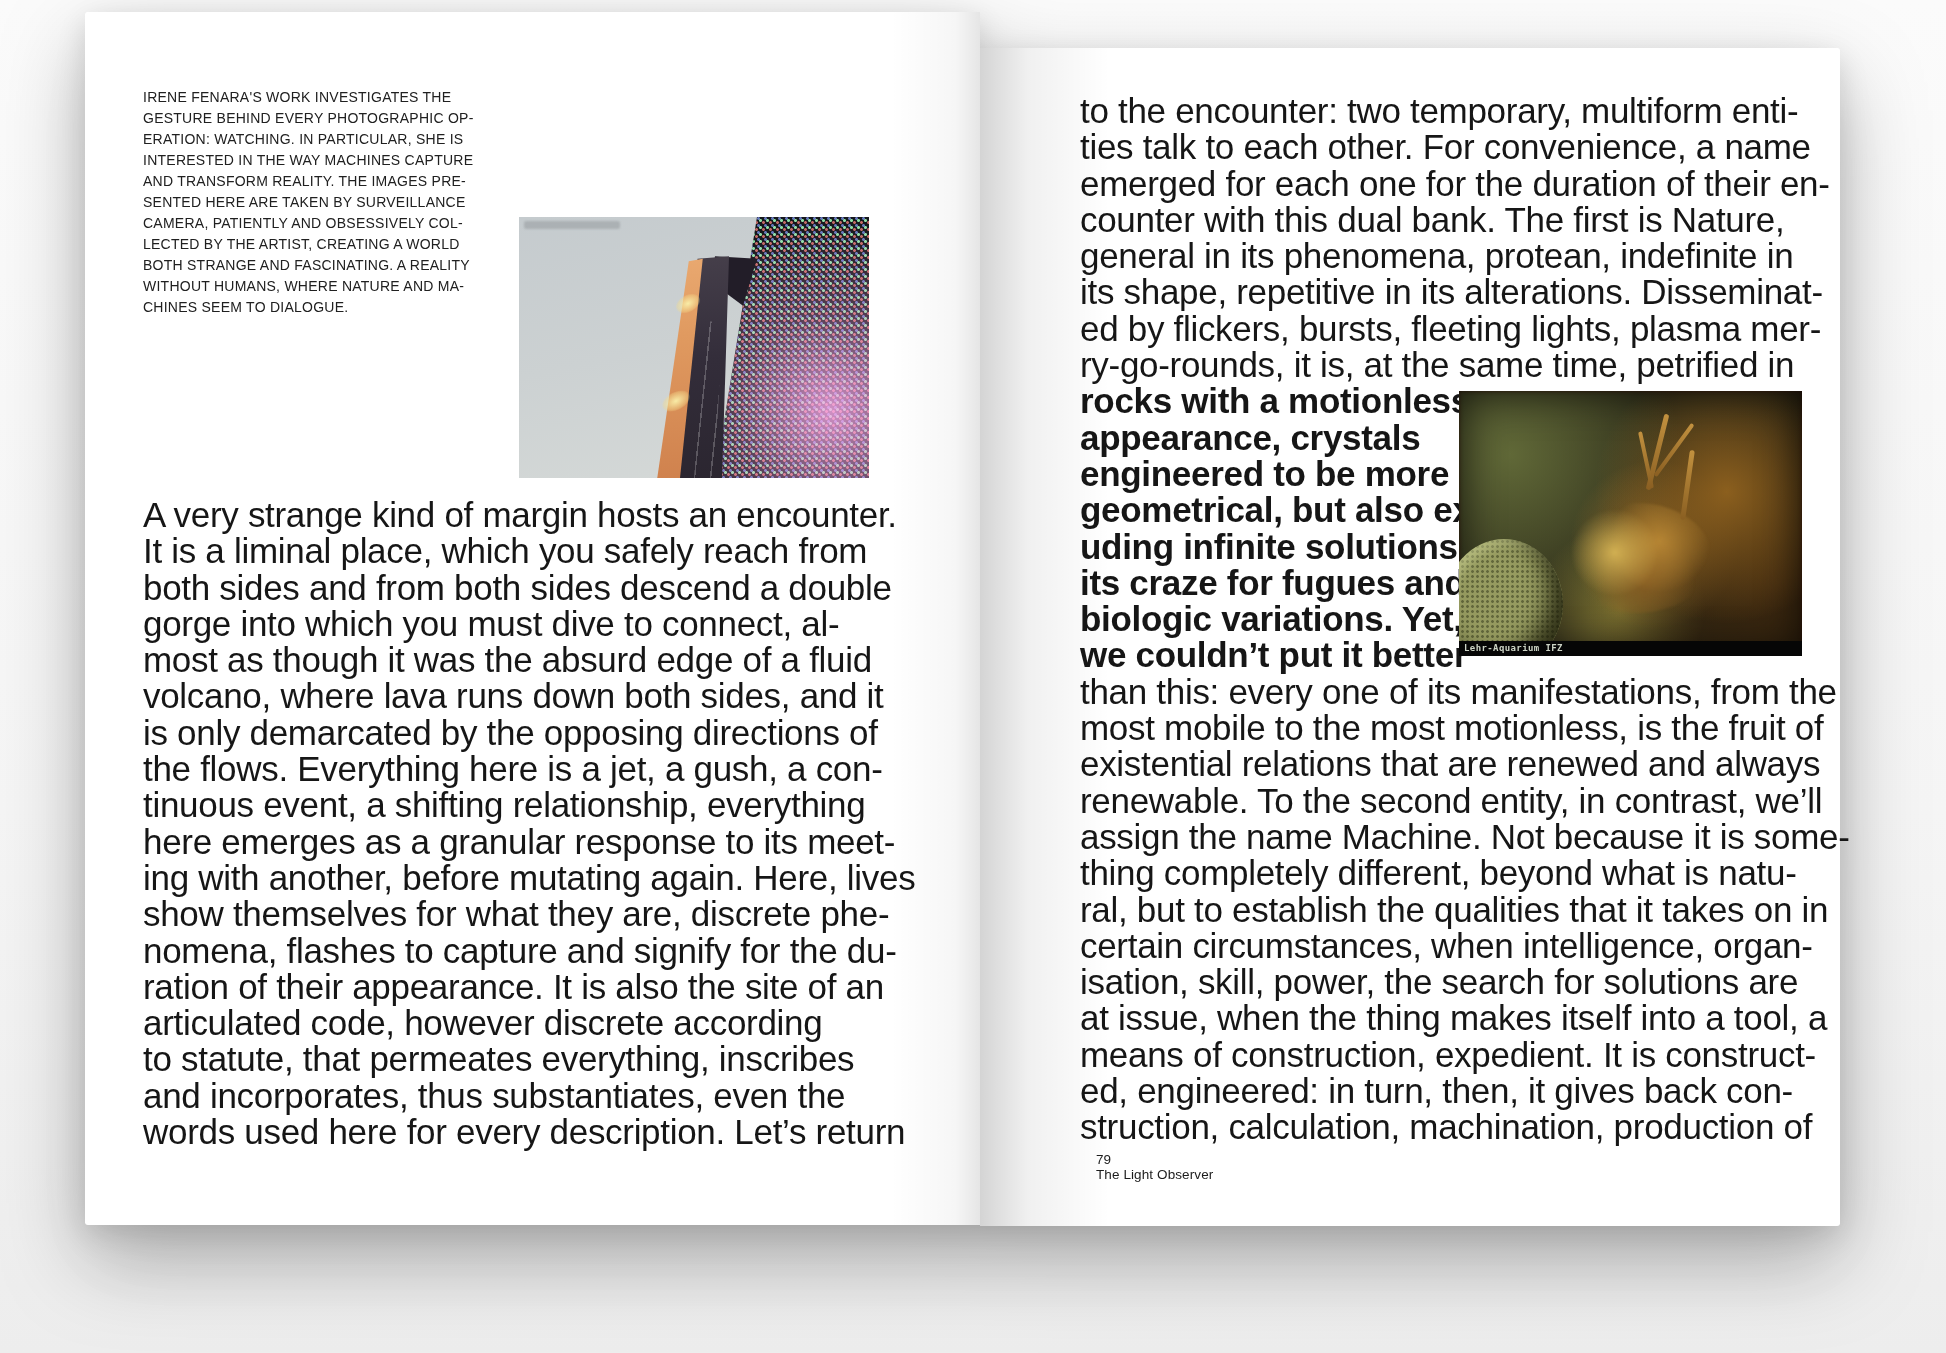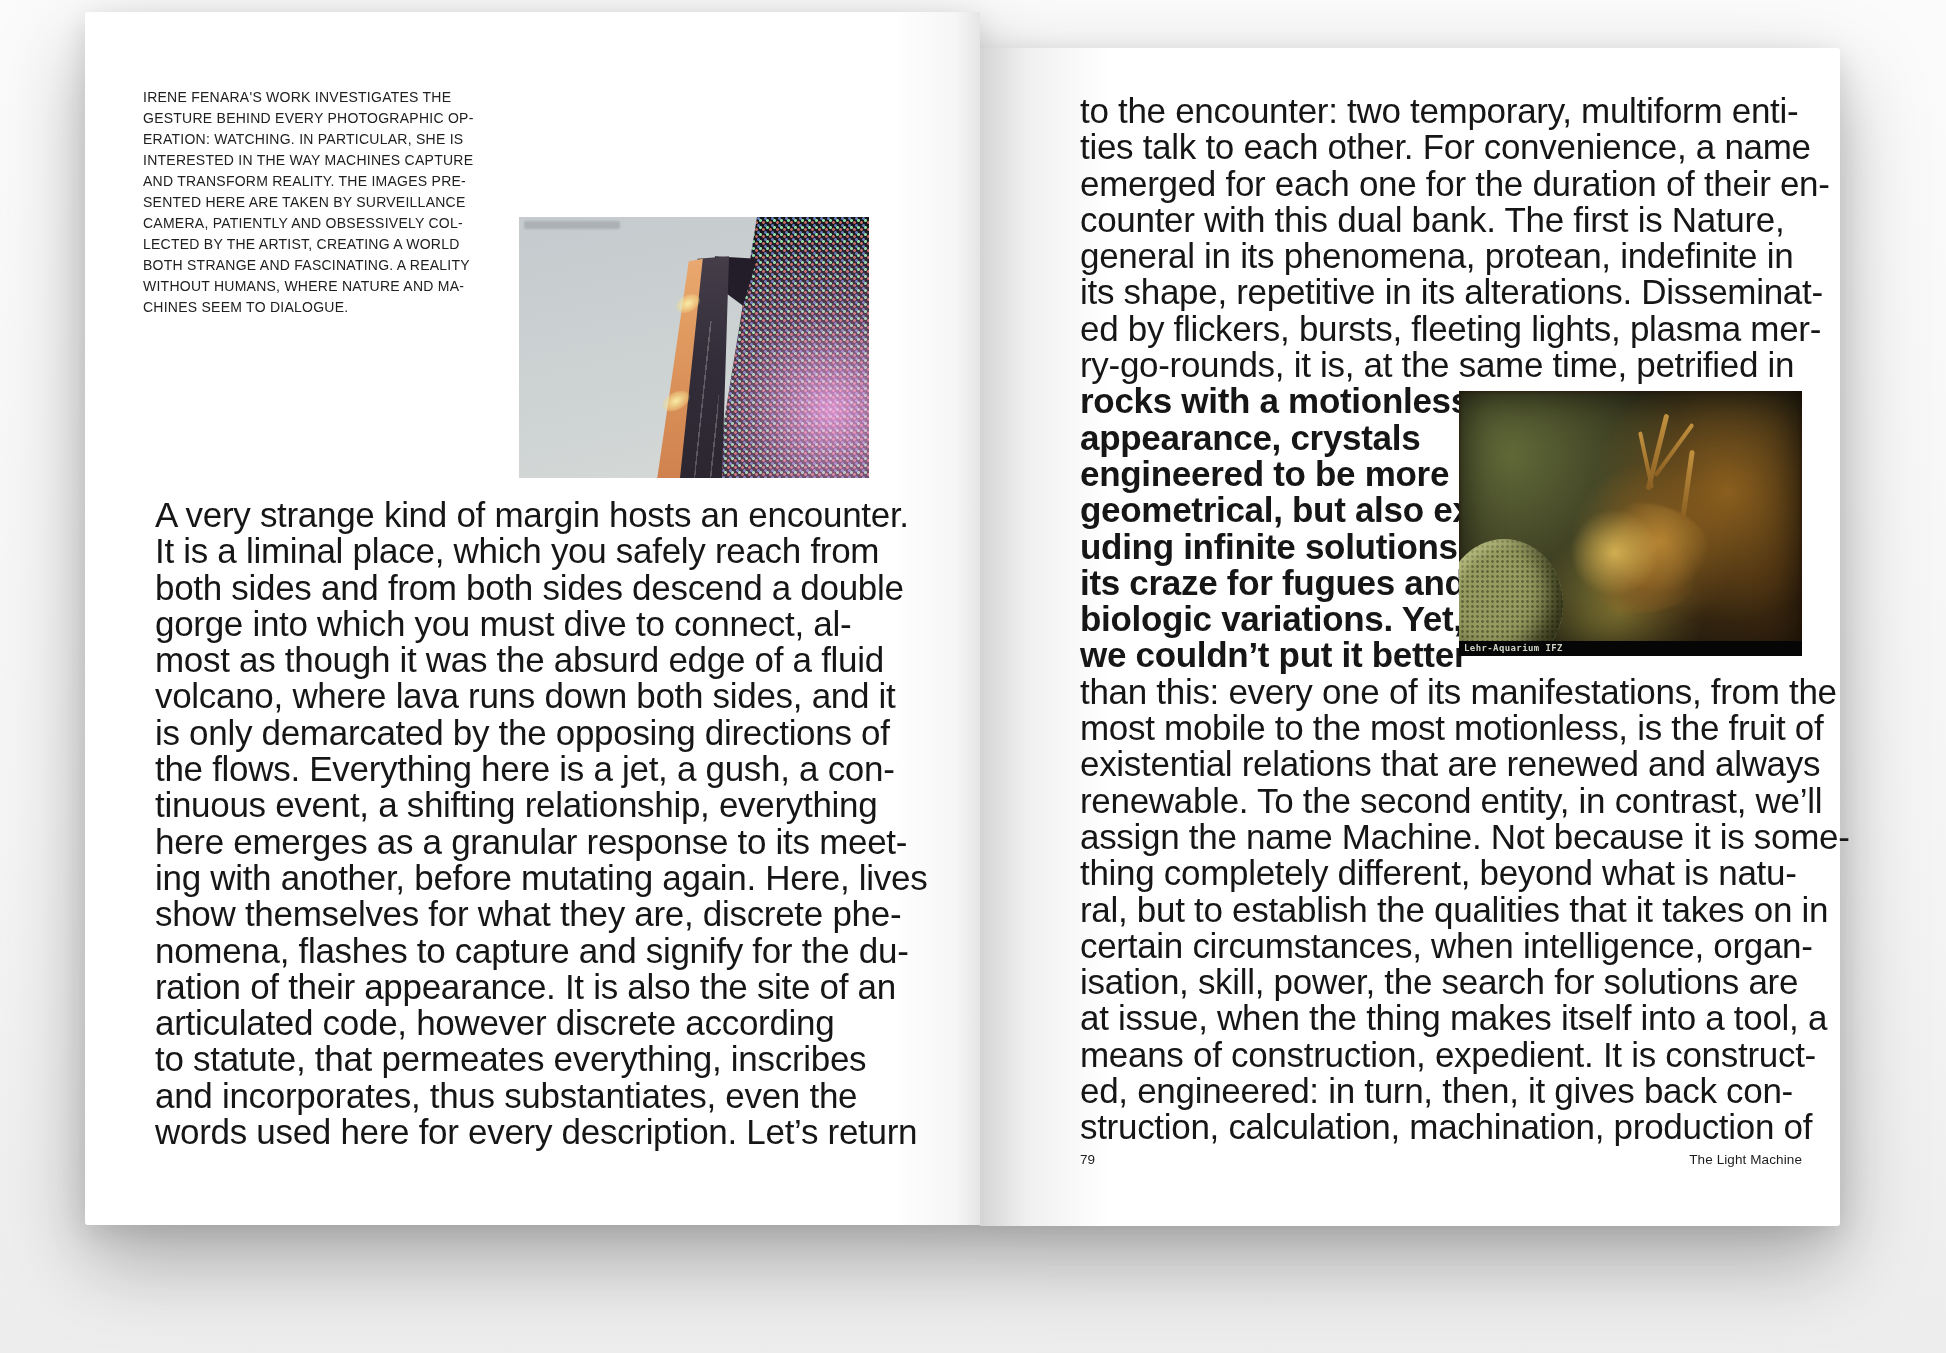--- a/index.html
+++ b/index.html
@@ -29,27 +29,27 @@
   
   .intro {
     position:absolute; left:58px; top:75px; width:370px;
     font-size:14px; line-height:21px; letter-spacing:0.25px;
     white-space:pre; color:#202020;
   }
   .body-text {
     font-size:35px; line-height:36.3px; letter-spacing:-0.3px;
     white-space:pre; color:#161616;
   }
-  .lp-body { position:absolute; left:70px; top:485px; width:740px; }
+  .lp-body { position:absolute; left:58px; top:485px; width:740px; }
   .footer {
     position:absolute; display:flex; justify-content:space-between;
     font-size:13.5px; letter-spacing:0.1px; color:#1c1c1c;
   }
   .lp-footer { left:58px; top:1140px; width:722px; }
-  .rp-footer { left:100px; top:1104px; width:722px; }
+  .rp-footer { left:116px; top:1104px; width:722px;flex-direction:column; }
 
   
   .building-photo {
     position:absolute; left:434px; top:205px; width:350px; height:261px; overflow:hidden;
     background:linear-gradient(168deg,#c5cbce 0%,#ccd1d2 48%,#d6dad8 100%);
   }
   .led-grid {
     position:absolute; inset:0;
     clip-path:polygon(68% 0, 100% 0, 100% 100%, 56% 100%);
     background-color:#15171b;
@@ -237,17 +237,17 @@
 certain circumstances, when intelligence, organ-
 isation, skill, power, the search for solutions are
 at issue, when the thing makes itself into a tool, a
 means of construction, expedient. It is construct-
 ed, engineered: in turn, then, it gives back con-
 struction, calculation, machination, production of</div>
     </div>
 
     <div class="footer rp-footer">
       <span>79</span>
-      <span>The Light Machine</span>
+      <span>The Light Observer</span>
     </div>
   </div>
 
 </div>
 
 </body></html>

